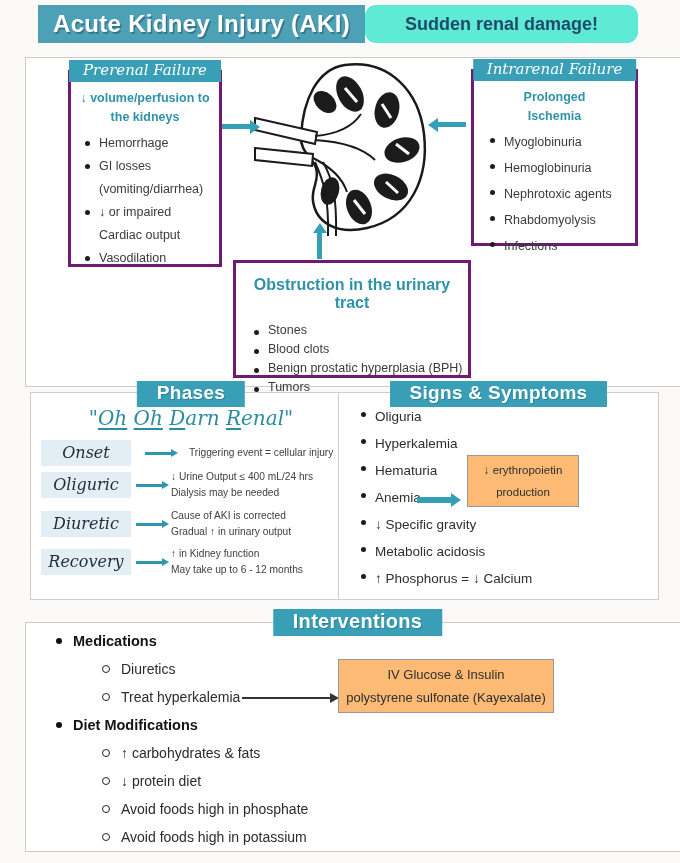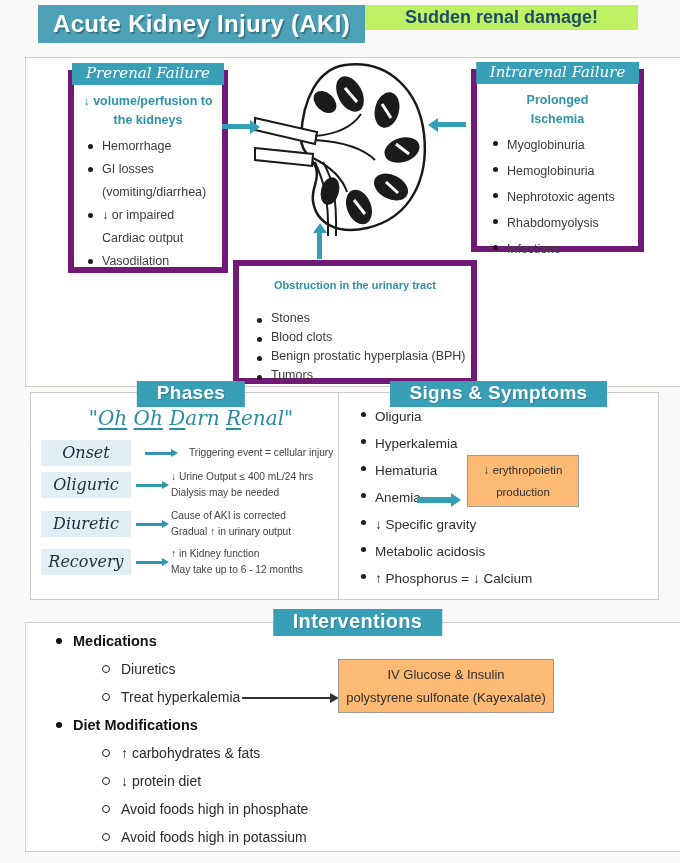--- a/index.html
+++ b/index.html
@@ -5,38 +5,38 @@
   html,body{margin:0;padding:0;}
   body{
     width:680px;height:863px;position:relative;
     background:#fbfaf8;
     font-family:"Liberation Sans",sans-serif;
     color:#3b3b3b;
     overflow:hidden;
   }
   .abs{position:absolute;}
   .sec{position:absolute;background:#fff;border:1px solid #cfcdca;padding-left:40px;}
-  .ibox{position:absolute;background:#fff;border:6px solid #701a75;}
+  .ibox{position:absolute;background:#fff;border:3px solid #701a75;}
   .tab{
     position:absolute;left:50%;transform:translateX(-50%);
     background:#389fb6;color:#fff;white-space:nowrap;z-index:3;
   }
   .tab.script{font-family:"DejaVu Serif",serif;font-style:italic;font-size:15px;padding:1px 14px 3px;}
   .tab.block{font-weight:bold;font-size:19px;padding:1px 20px 3px;letter-spacing:.3px;text-shadow:1px 1px 0 rgba(0,0,0,.18);}
   .teal{color:#2e93aa;}
   .hdr-title{
     position:absolute;left:38px;top:5px;width:327px;height:38px;
     background:#4da1b7;color:#fff;display:flex;align-items:center;justify-content:center;
     font-size:24px;font-weight:bold;letter-spacing:.3px;
     text-shadow:1.5px 1.5px 0 rgba(40,84,98,.55);
   }
   .hdr-sub{
-    position:absolute;left:365px;top:5px;width:273px;height:25px;
-    background:#bef264;color:#1e4c68;display:flex;align-items:center;justify-content:center;
-    font-size:18px;font-weight:bold;
+    position:absolute;left:365px;top:5px;width:273px;height:38px;
+    background:#5eead4;color:#1e4c68;display:flex;align-items:center;justify-content:center;
+    font-size:18px;font-weight:bold;border-radius:11px;
   }
   
   ul.blist{list-style:none;margin:0;padding:0;}
   ul.blist li{position:relative;padding-left:16px;}
   ul.blist li::before{
     content:"";position:absolute;left:2px;top:9px;width:5px;height:5px;border-radius:50%;background:#1c1c1c;
   }
   
   .ar{position:absolute;background:#35a0b5;z-index:2;}
   .ar.r::after{content:"";position:absolute;left:100%;top:50%;transform:translateY(-50%);
@@ -101,21 +101,21 @@
   <ul class="blist" style="margin:2px 2px 0 14px;font-size:12.5px;line-height:26px;">
     <li>Myoglobinuria</li>
     <li>Hemoglobinuria</li>
     <li>Nephrotoxic agents</li>
     <li>Rhabdomyolysis</li>
     <li>Infections</li>
   </ul>
 </div>
 
 <div class="ibox" style="left:233px;top:260px;width:232px;height:112px;">
-  <div class="teal" style="margin:13px 4px 18px;text-align:center;font-size:11px;font-weight:bold;">Obstruction in the urinary tract</div>
+  <div class="teal" style="margin:13px 4px 9px;text-align:center;font-size:16px;font-weight:bold;">Obstruction in the urinary tract</div>
   <ul class="blist" style="margin:2px 2px 0 16px;font-size:12.5px;line-height:19px;">
     <li>Stones</li>
     <li>Blood clots</li>
     <li>Benign prostatic hyperplasia (BPH)</li>
     <li>Tumors</li>
   </ul>
 </div>
 
 <svg class="abs" style="left:253px;top:58px;" width="178" height="182" viewBox="0 0 178 182">
   <path d="M92,7 C136,1 166,33 171,76 C176,120 158,160 114,170 C84,177 63,165 60,143

